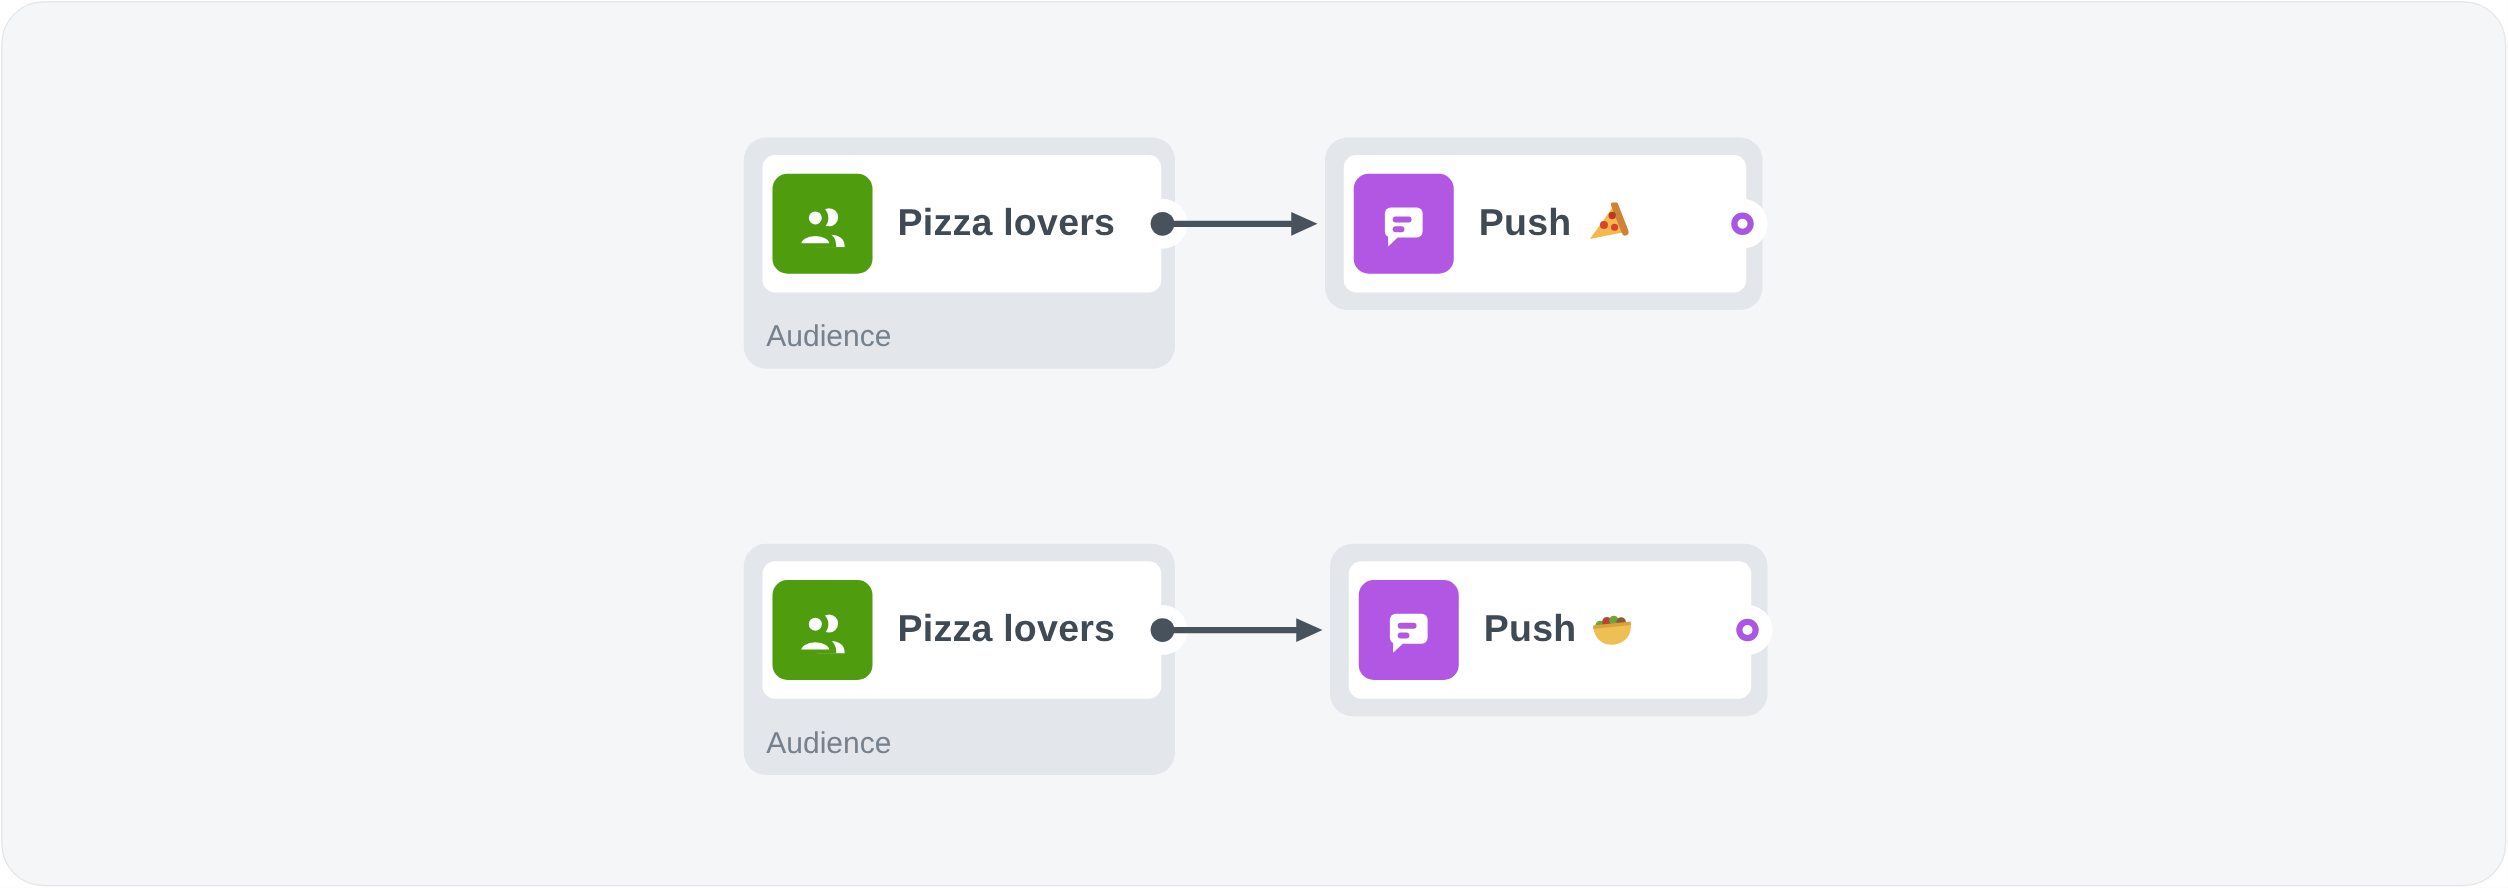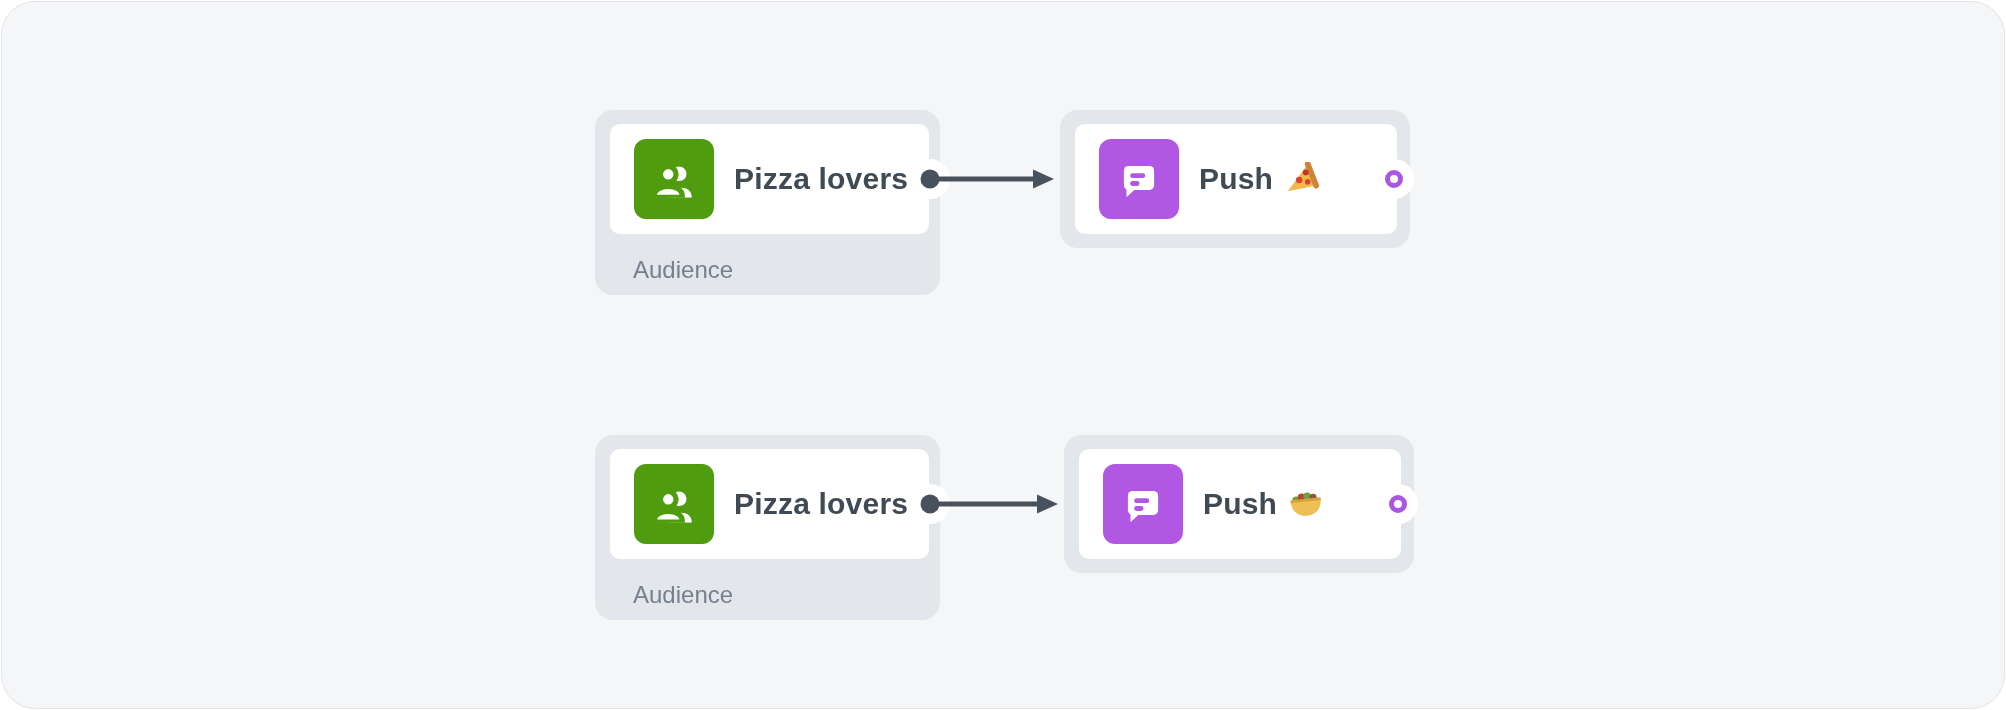--- a/index.html
+++ b/index.html
@@ -3,28 +3,28 @@
 <meta charset="utf-8">
 <style>
   * { margin:0; padding:0; box-sizing:border-box; }
   html,body { width:2006px; height:710px; background:#ffffff; overflow:hidden;
               font-family:"Liberation Sans","DejaVu Sans",sans-serif; }
   .canvas { position:absolute; left:1px; top:1px; width:2004px; height:708px;
             background:#f5f6f7; border:1px solid #e4e4e6; border-radius:34px; }
 
   .node-group { position:absolute; background:#e3e6ea; border-radius:18px; }
   .node-card  { position:absolute; background:#ffffff; border-radius:10px;
-                display:flex; align-items:center; padding-left:24px; gap:20px; cursor:pointer; }
+                display:flex; align-items:center; padding-left:8px; gap:20px; cursor:pointer; }
   .node-icon  { width:80px; height:80px; border-radius:12px; flex:0 0 auto;
                 display:flex; align-items:center; justify-content:center; }
   .node-icon.green  { background:#4f9c0e; }
   .node-icon.purple { background:#b257e3; }
   .node-title { font-size:30px; font-weight:600; color:#3f4a55; letter-spacing:0.2px;
                 display:flex; align-items:center; gap:12px; white-space:nowrap; }
-  .type-label { position:absolute; left:18px; top:146px; font-size:24px; color:#76818d;margin-left:20px; }
+  .type-label { position:absolute; left:18px; top:146px; font-size:24px; color:#76818d; }
 
   .port-bump  { position:absolute; width:40px; height:40px; border-radius:50%; background:#ffffff; }
   .port-ring  { position:absolute; width:18px; height:18px; border-radius:50%;
                 border:5px solid #a956e2; background:#ffffff; cursor:pointer; }
   .connector  { position:absolute; overflow:visible; }
 
   .emoji { display:inline-block; width:34px; height:34px; }
   .emoji svg { width:100%; height:100%; display:block; }
 </style>
 </head>

